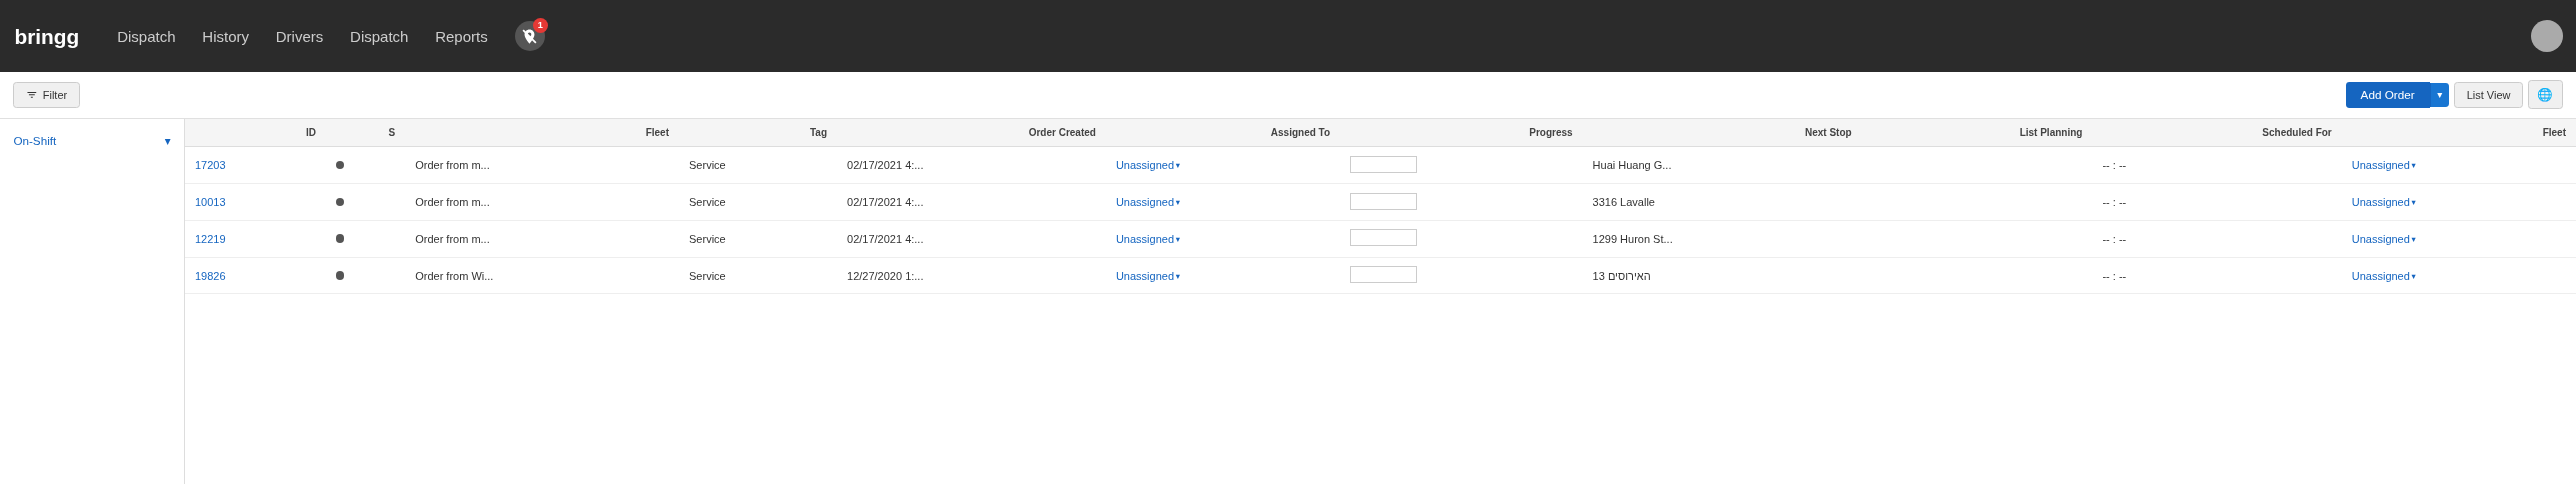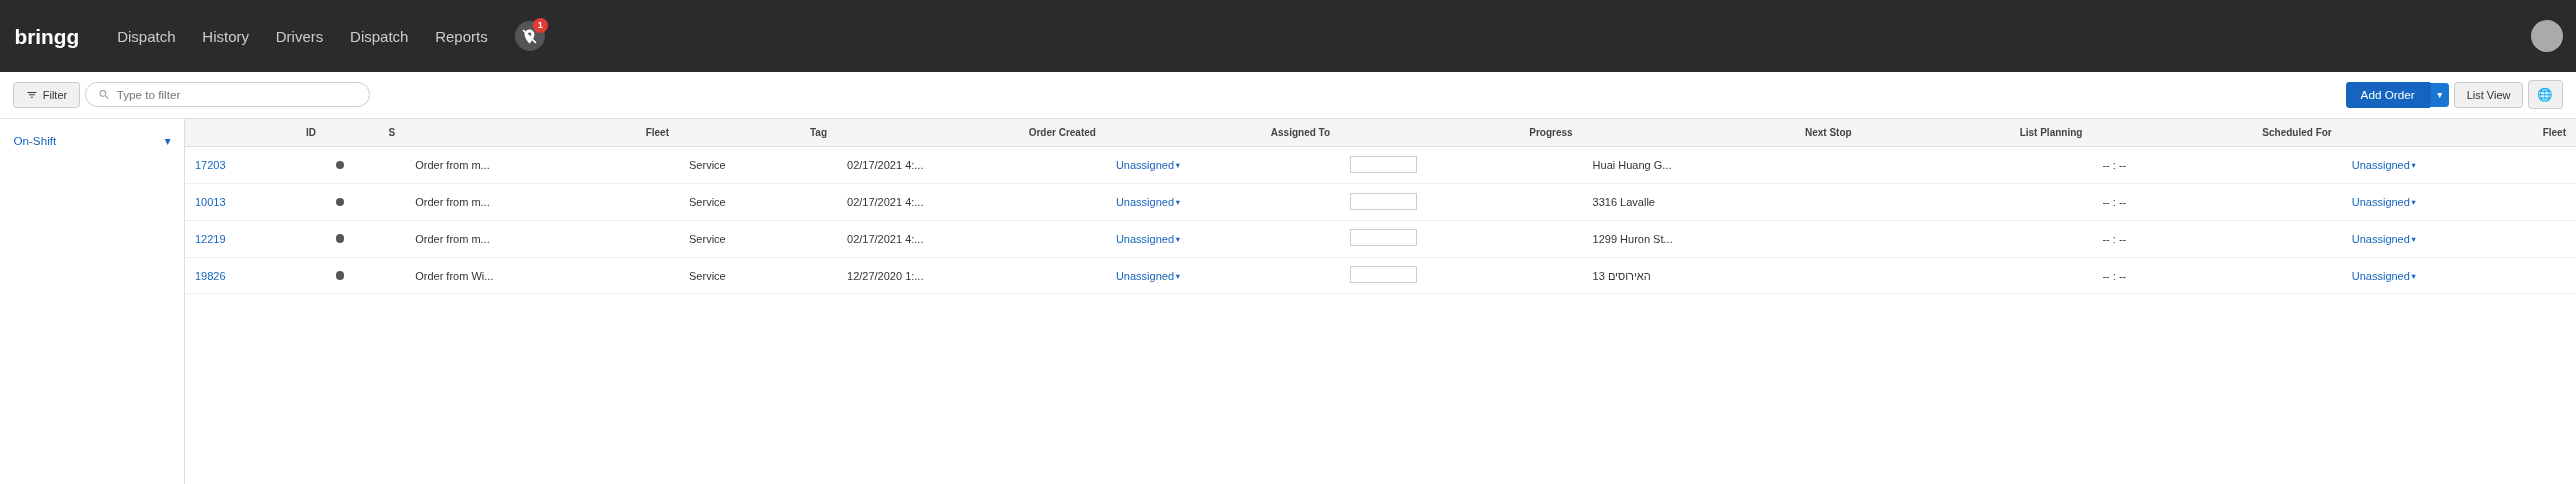--- a/index.html
+++ b/index.html
@@ -266,26 +266,20 @@
 </nav>
 
 <div class="toolbar">
   <button class="btn-filter">
     <svg width="11.7" height="11.7" viewBox="0 0 24 24" fill="currentColor">
       <path d="M10 18h4v-2h-4v2zM3 6v2h18V6H3zm3 7h12v-2H6v2z"></path>
     </svg>
     <span>Filter</span>
   </button>
 
-  <div class="search-box">
-    <svg width="13.4" height="13.4" viewBox="0 0 24 24" fill="#999">
-      <path d="M15.5 14h-.79l-.28-.27A6.471 6.471 0 0 0 16 9.5 6.5 6.5 0 1 0 9.5 16c1.61 0 3.09-.59 4.23-1.57l.27.28v.79l5 4.99L20.49 19l-4.99-5zm-6 0C7.01 14 5 11.99 5 9.5S7.01 5 9.5 5 14 7.01 14 9.5 11.99 14 9.5 14z"></path>
-    </svg>
-    <input type="text" placeholder="Type to filter" style="">
-  </div>
 
   <div class="toolbar-spacer"></div>
 
   <div style="display:flex; align-items:center;">
     <button class="btn-add-order">Add Order</button>
     <button class="btn-add-order-caret">▾</button>
   </div>
 
   <button class="btn-list-view">List View</button>
   <button class="btn-globe">🌐</button>

